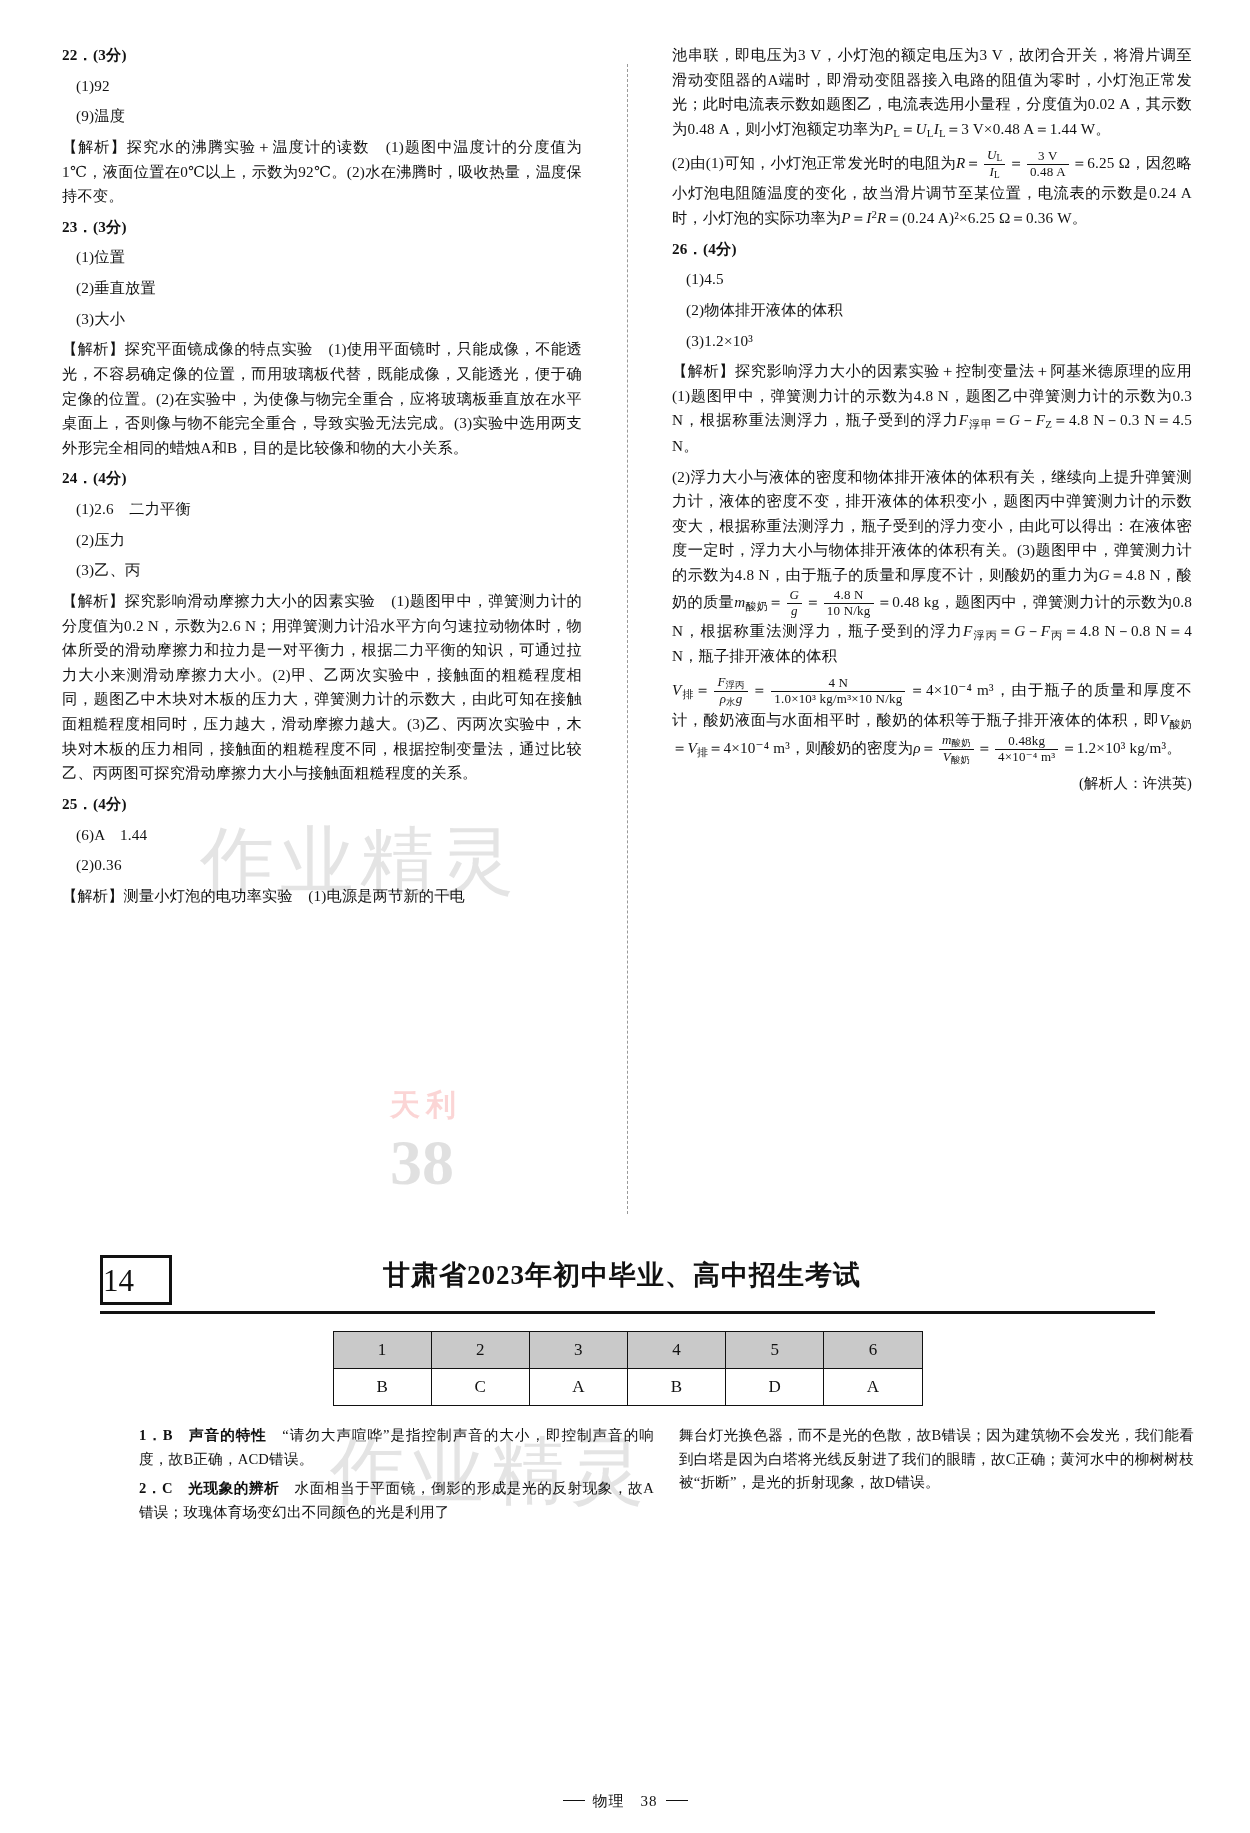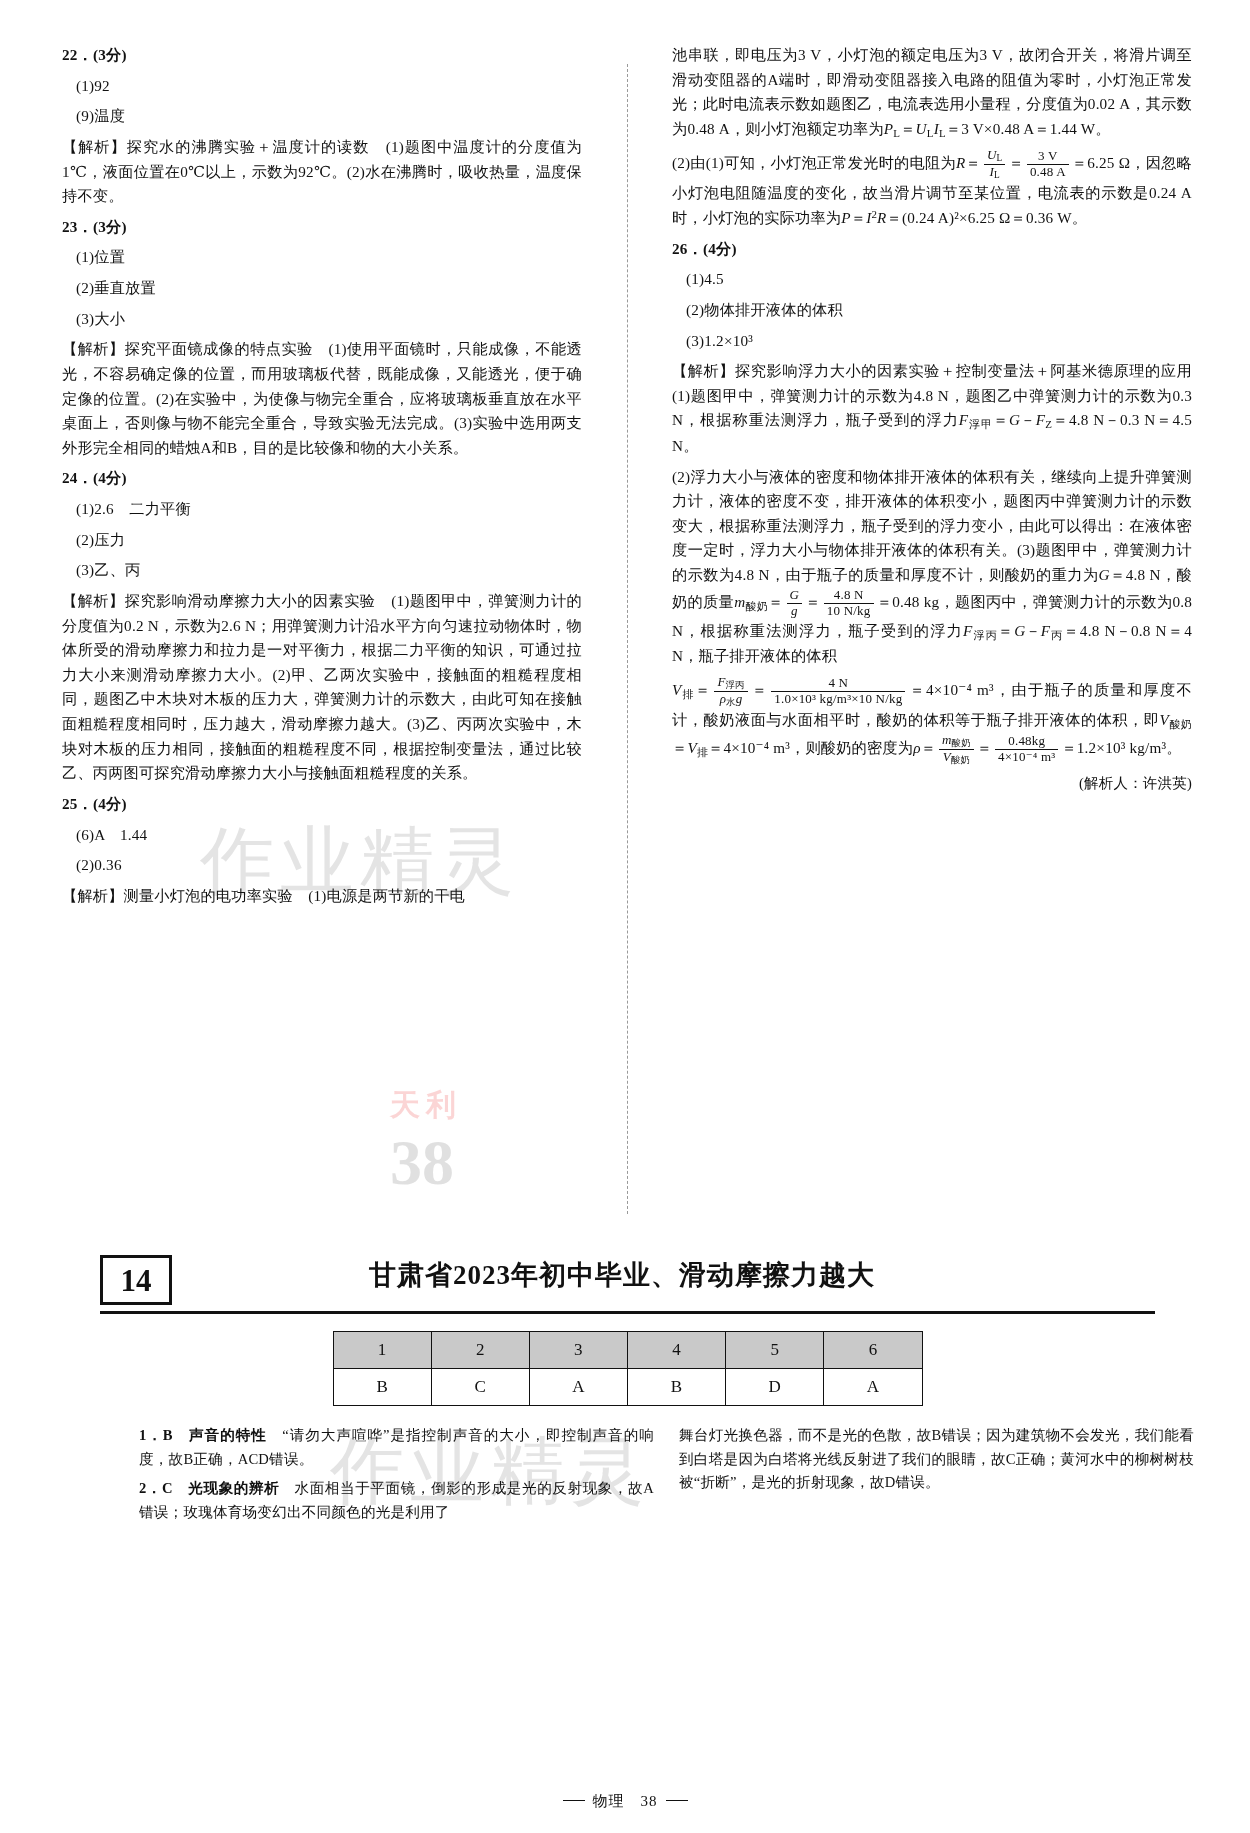--- a/index.html
+++ b/index.html
@@ -82,22 +82,22 @@
   }
   .sec-head{
     position:relative;
     height:56px;
   }
   .badge{
     position:absolute;left:0;top:0;
     width:72px;height:50px;
     border:3px solid #111;
     box-sizing:border-box;
-    font-size:31px;font-weight:bold;
-    text-align:center;line-height:45px;
+    font-size:31px;font-weight:normal;
+    text-align:left;line-height:45px;
     font-family:"Liberation Serif",serif;
   }
   .sec-title{
     position:absolute;left:92px;top:2px;
     width:860px;
     text-align:center;
     font-size:27px;
     font-weight:bold;
     letter-spacing:1px;
   }
@@ -197,21 +197,21 @@
 
       <p class="ana"><span class="it">V</span><span class="sub-s">排</span>＝<span class="frac"><span class="num"><span class="it">F</span><span class="sub-s">浮丙</span></span><span class="den"><span class="it">ρ</span><span class="sub-s">水</span><span class="it">g</span></span></span>＝<span class="frac"><span class="num">4 N</span><span class="den">1.0×10³ kg/m³×10 N/kg</span></span><span>＝4×10⁻⁴ m³，由于瓶子的质量和厚度不计，酸奶液面与水面相平时，酸奶的体积等于瓶子排开液体的体积，即</span><span class="it">V</span><span class="sub-s">酸奶</span>＝<span class="it">V</span><span class="sub-s">排</span><span>＝4×10⁻⁴ m³，则酸奶的密度为</span><span class="it">ρ</span>＝<span class="frac"><span class="num"><span class="it">m</span><span class="sub-s">酸奶</span></span><span class="den"><span class="it">V</span><span class="sub-s">酸奶</span></span></span>＝<span class="frac"><span class="num">0.48kg</span><span class="den">4×10⁻⁴ m³</span></span><span>＝1.2×10³ kg/m³。</span></p>
 
       <p class="credit">(解析人：许洪英)</p>
     </div>
   </div>
 
   <div class="sec2">
     <div class="sec-head">
       <div class="badge">14</div>
-      <div class="sec-title">甘肃省2023年初中毕业、滑动摩擦力越大</div>
+      <div class="sec-title">甘肃省2023年初中毕业、高中招生考试</div>
       <div class="rule"></div>
     </div>
 
     <table class="ansTable">
       <thead>
         <tr>
           <td>1</td>
           <td>2</td>
           <td>3</td>
           <td>4</td>

